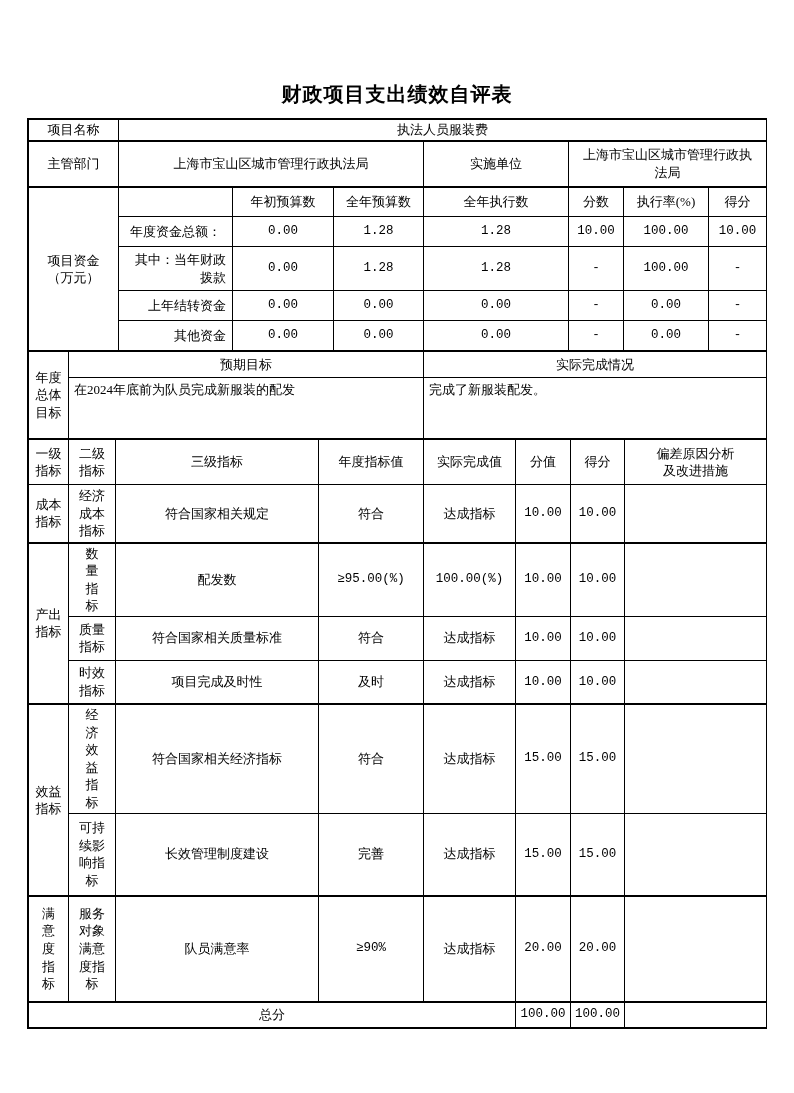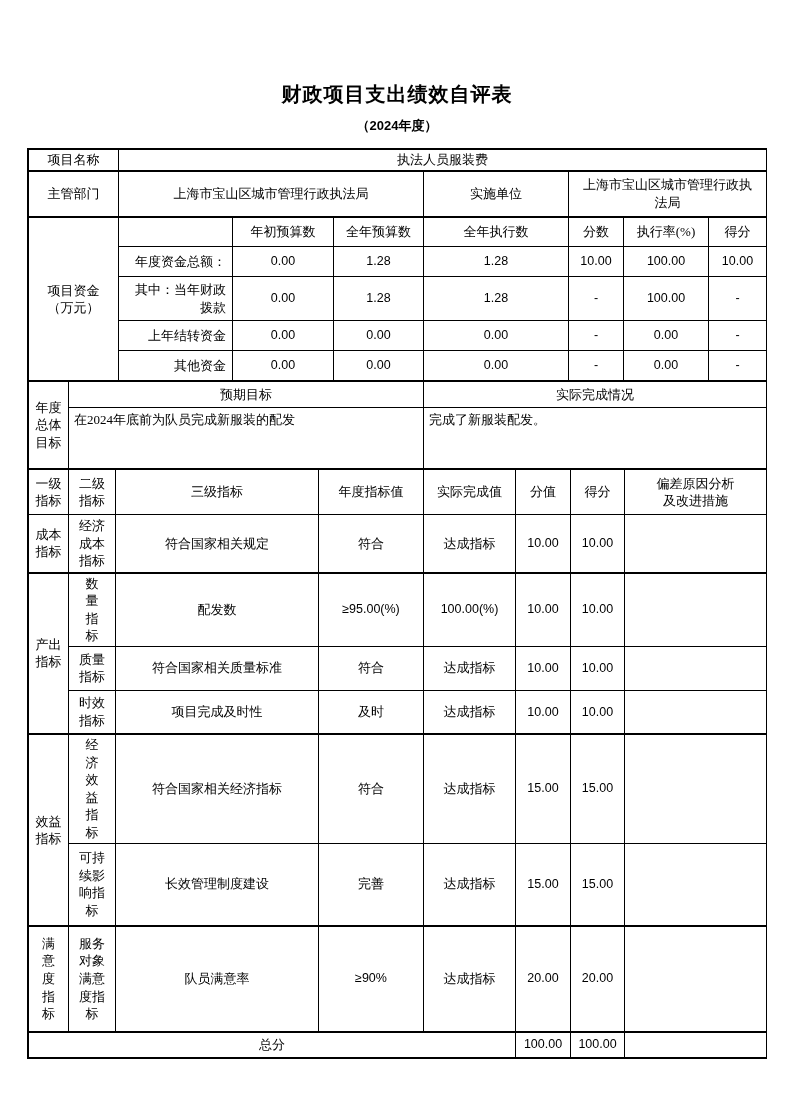--- a/index.html
+++ b/index.html
@@ -19,36 +19,35 @@
     font-size:13px; font-weight:bold;
     font-family:"Liberation Sans", sans-serif;
   }
   .tablewrap { width:738px; margin:13px auto 0 auto; border:1px solid #000; }
   table { border-collapse:collapse; table-layout:fixed; width:738px; }
   td {
     border:1px solid #000; font-size:13px; line-height:1.35;
     padding:1px 3px; text-align:center; vertical-align:middle;
     overflow:hidden; word-break:break-all;
   }
-  .num { font-family:Liberation Sans, sans-serif; font-size:12.5px; }
-  .tl { text-align:right; }
+  .num { font-family:Liberation Mono, monospace; font-size:12.5px; }
+  .tl { text-align:center; }
   .trr { text-align:right; }
   .pad6 { padding-left:6px; padding-right:6px; }
   .pad12 { padding-left:12px; padding-right:12px; }
   .goalcell { padding:3px 5px; text-align:left; vertical-align:top; }
   .bb2 { border-bottom-width:2px;margin-left:44px; }
   .devhead { width:84px; margin:0 auto; }
 </style>
 </head>
 <body>
 
 <div class="page">
 
   <h1 class="doc-title">财政项目支出绩效自评表</h1>
-  <div class="doc-subtitle">（2024年度）</div>
 
   <div class="tablewrap">
 
     <table>
       <colgroup>
           <col style="width:90px">
           <col style="width:305px">
           <col style="width:145px">
           <col style="width:198px">
         </colgroup>

